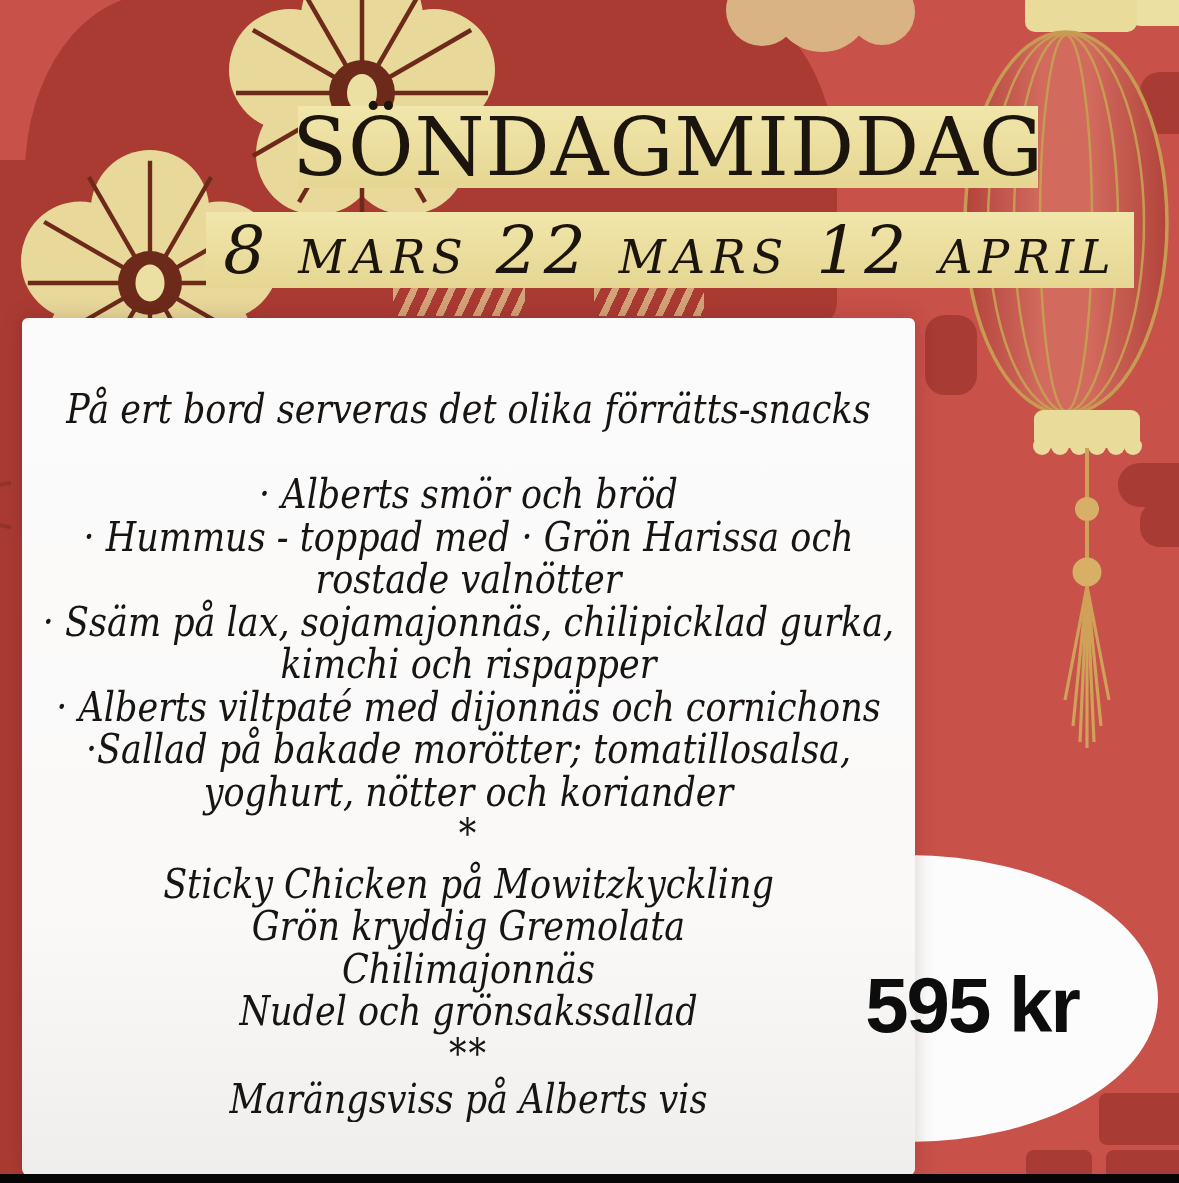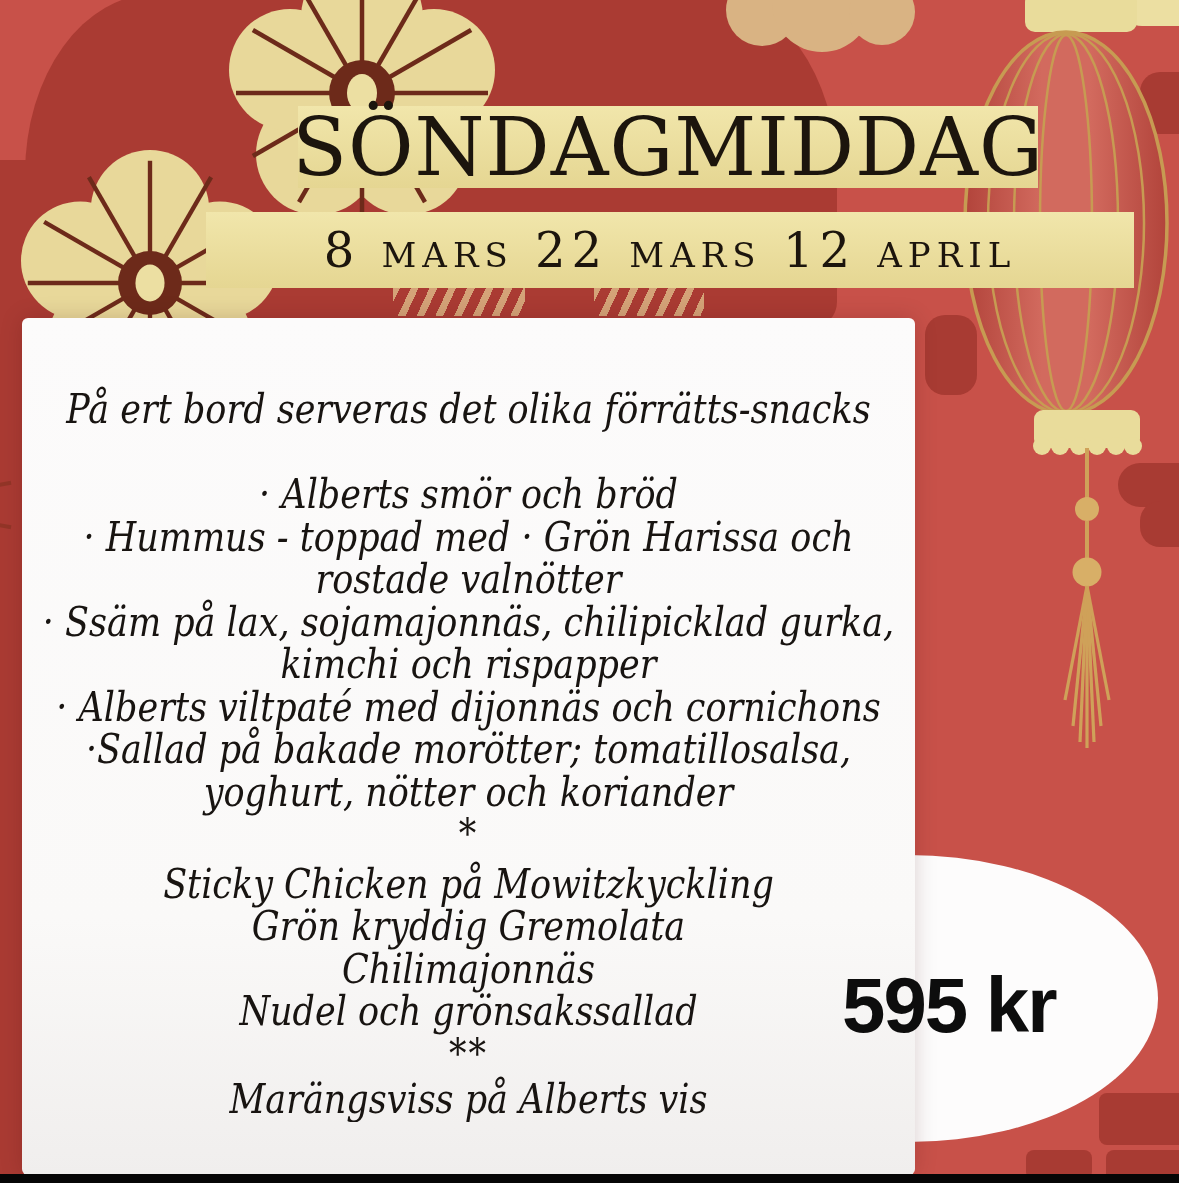--- a/index.html
+++ b/index.html
@@ -13,27 +13,27 @@
      background:repeating-linear-gradient(115deg,#dcb584 0 7px,rgba(220,181,132,0) 7px 17px);}
   .zz1{left:393px;top:286px;width:132px;}
   .zz2{left:594px;top:286px;width:110px;}
   svg.decor{position:absolute;left:0;top:0;z-index:2;}
   
   .banner{position:absolute;z-index:5;display:flex;align-items:center;justify-content:center;
           background:linear-gradient(180deg,#f1e6ab,#e5d692);color:#1c150d;}
   .banner-title{left:298px;top:106px;width:740px;height:82px;
                 font-size:80px;letter-spacing:1px;}
   .banner-dates{left:206px;top:212px;width:928px;height:76px;
-                font-size:48px;font-variant:small-caps;letter-spacing:6px;}
+                font-size:66px;font-variant:small-caps;letter-spacing:6px;font-style:italic;}
   
   .bubble{position:absolute;left:658px;top:855px;width:500px;height:287px;
           border-radius:50%;background:#fdfcfc;z-index:5;}
   .price{position:absolute;left:842px;top:960px;width:260px;z-index:7;
          font-family:"Liberation Sans",sans-serif;font-weight:700;font-size:78px;
-         letter-spacing:-2px;color:#0d0d0d;}
+         letter-spacing:-2px;color:#0d0d0d;text-align:center;}
   
   .card{position:absolute;left:22px;top:318px;width:893px;height:857px;z-index:6;
         background:linear-gradient(180deg,#fcfbfb 0%,#faf9f8 70%,#f0eeed 100%);
         border-radius:6px;box-shadow:0 0 22px rgba(60,10,8,.18);font-style:italic;}
   .menu-scale{position:absolute;left:0;top:70px;width:100%;
               transform:scaleY(1.18);transform-origin:50% 0;}
   .menu-line{font-size:35px;line-height:36px;text-align:center;color:#181411;
              white-space:nowrap;}
   .menu-line.first{margin-top:36px;}
   .menu-line.main-first{margin-top:6px;}

